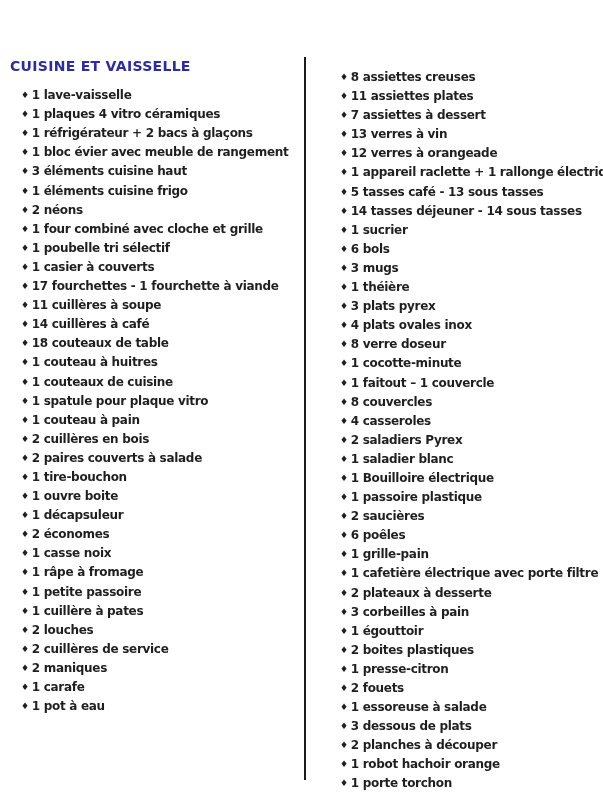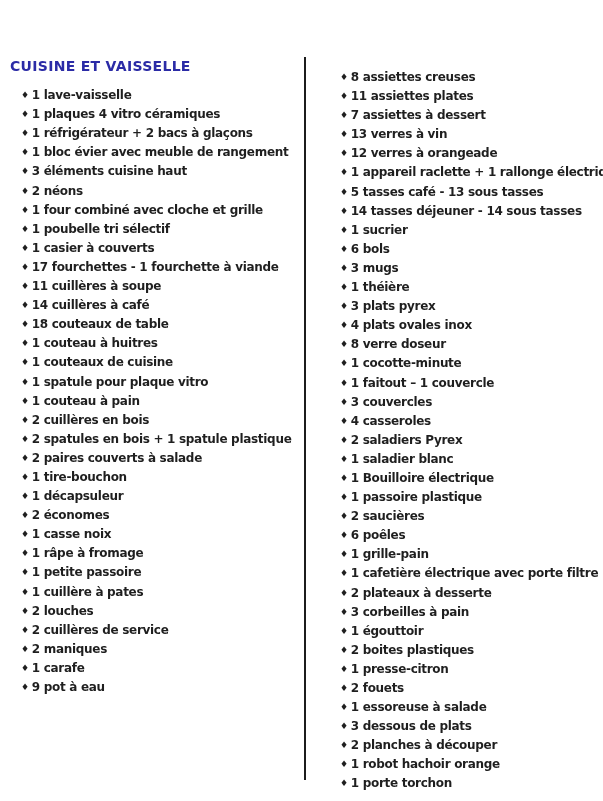--- a/index.html
+++ b/index.html
@@ -85,20 +85,23 @@
         </li>
 
         <li>
           <span class="bullet">♦</span><span>1 bloc évier avec meuble de rangement</span>
         </li>
 
         <li>
           <span class="bullet">♦</span><span>3 éléments cuisine haut</span>
         </li>
 
+        <li>
+          <span class="bullet">♦</span><span>1 éléments cuisine frigo</span>
+        </li>
 
         <li>
           <span class="bullet">♦</span><span>2 néons</span>
         </li>
 
 
         <li>
           <span class="bullet">♦</span><span>1 four combiné avec cloche et grille</span>
         </li>
 
@@ -140,32 +143,32 @@
 
 
         <li>
           <span class="bullet">♦</span><span>1 couteau à pain</span>
         </li>
 
         <li>
           <span class="bullet">♦</span><span>2 cuillères en bois</span>
         </li>
 
-        <li>
-          <span class="bullet">♦</span><span>2 spatules en bois + 1 spatule plastique</span>
-        </li>
 
         <li>
           <span class="bullet">♦</span><span>2 paires couverts à salade</span>
         </li>
 
         <li>
           <span class="bullet">♦</span><span>1 tire-bouchon</span>
         </li>
 
+        <li>
+          <span class="bullet">♦</span><span>1 ouvre boite</span>
+        </li>
 
         <li>
           <span class="bullet">♦</span><span>1 décapsuleur</span>
         </li>
 
         <li>
           <span class="bullet">♦</span><span>2 économes</span>
         </li>
 
         <li>
@@ -195,21 +198,21 @@
 
         <li>
           <span class="bullet">♦</span><span>2 maniques</span>
         </li>
 
         <li>
           <span class="bullet">♦</span><span>1 carafe</span>
         </li>
 
         <li>
-          <span class="bullet">♦</span><span>9 pot à eau</span>
+          <span class="bullet">♦</span><span>1 pot à eau</span>
         </li>
       </ul>
   </div>
 
   <div class="divider"></div>
 
   <div class="column column-right">
     <ul class="item-list">
 
         <li>
@@ -275,21 +278,21 @@
 
         <li>
           <span class="bullet">♦</span><span>1 cocotte-minute</span>
         </li>
 
         <li>
           <span class="bullet">♦</span><span>1 faitout – 1 couvercle</span>
         </li>
 
         <li>
-          <span class="bullet">♦</span><span>3 couvercles</span>
+          <span class="bullet">♦</span><span>8 couvercles</span>
         </li>
 
         <li>
           <span class="bullet">♦</span><span>4 casseroles</span>
         </li>
 
         <li>
           <span class="bullet">♦</span><span>2 saladiers Pyrex</span>
         </li>
 

